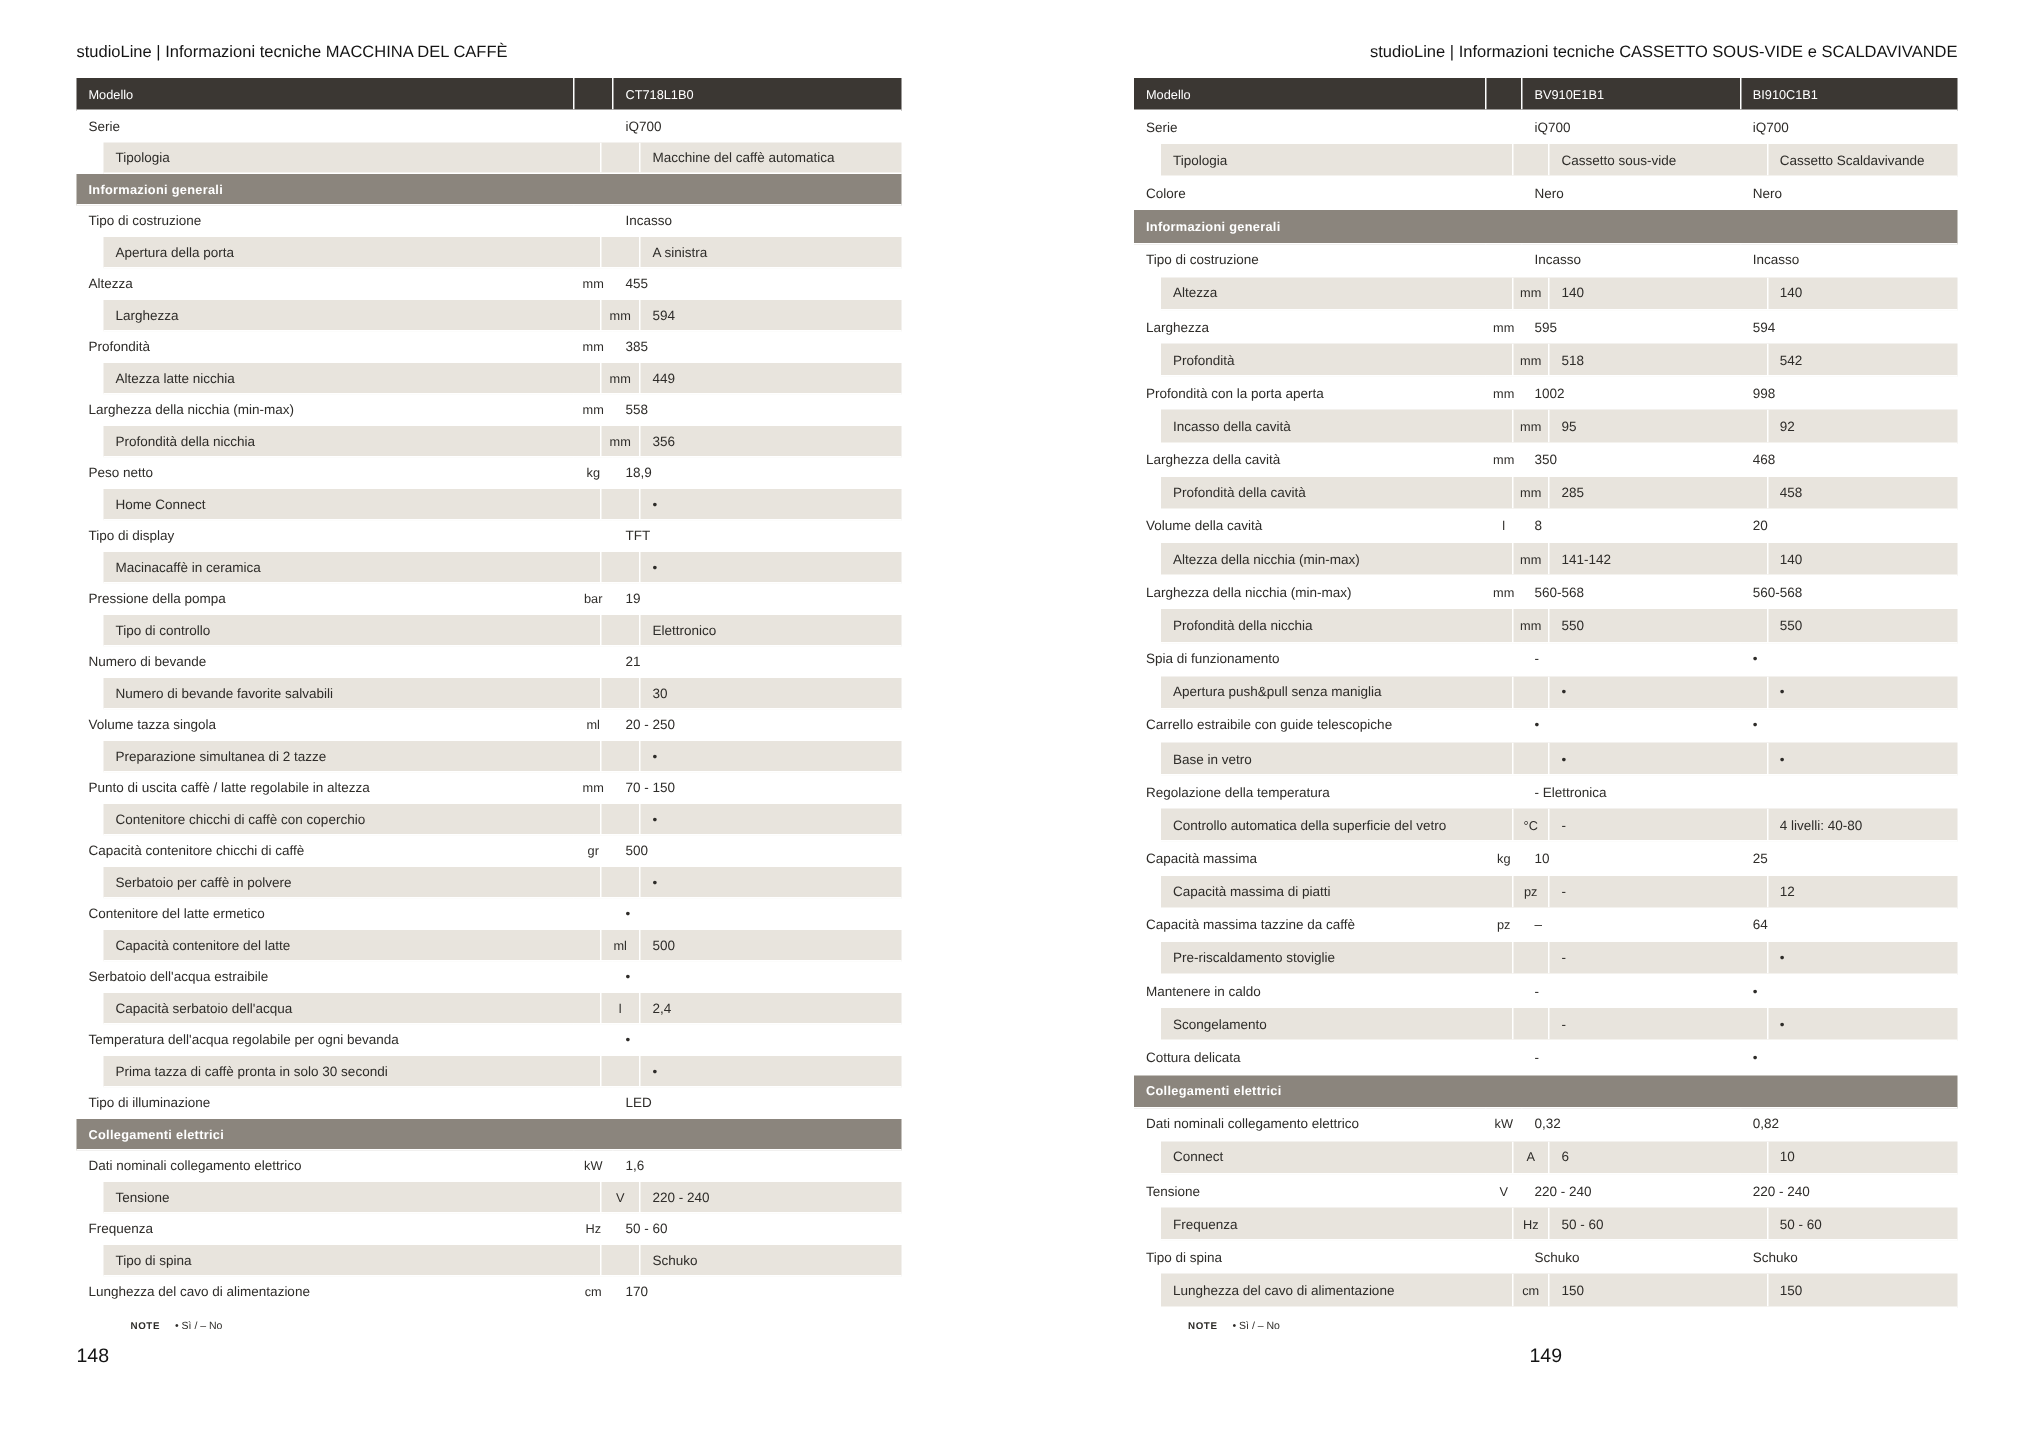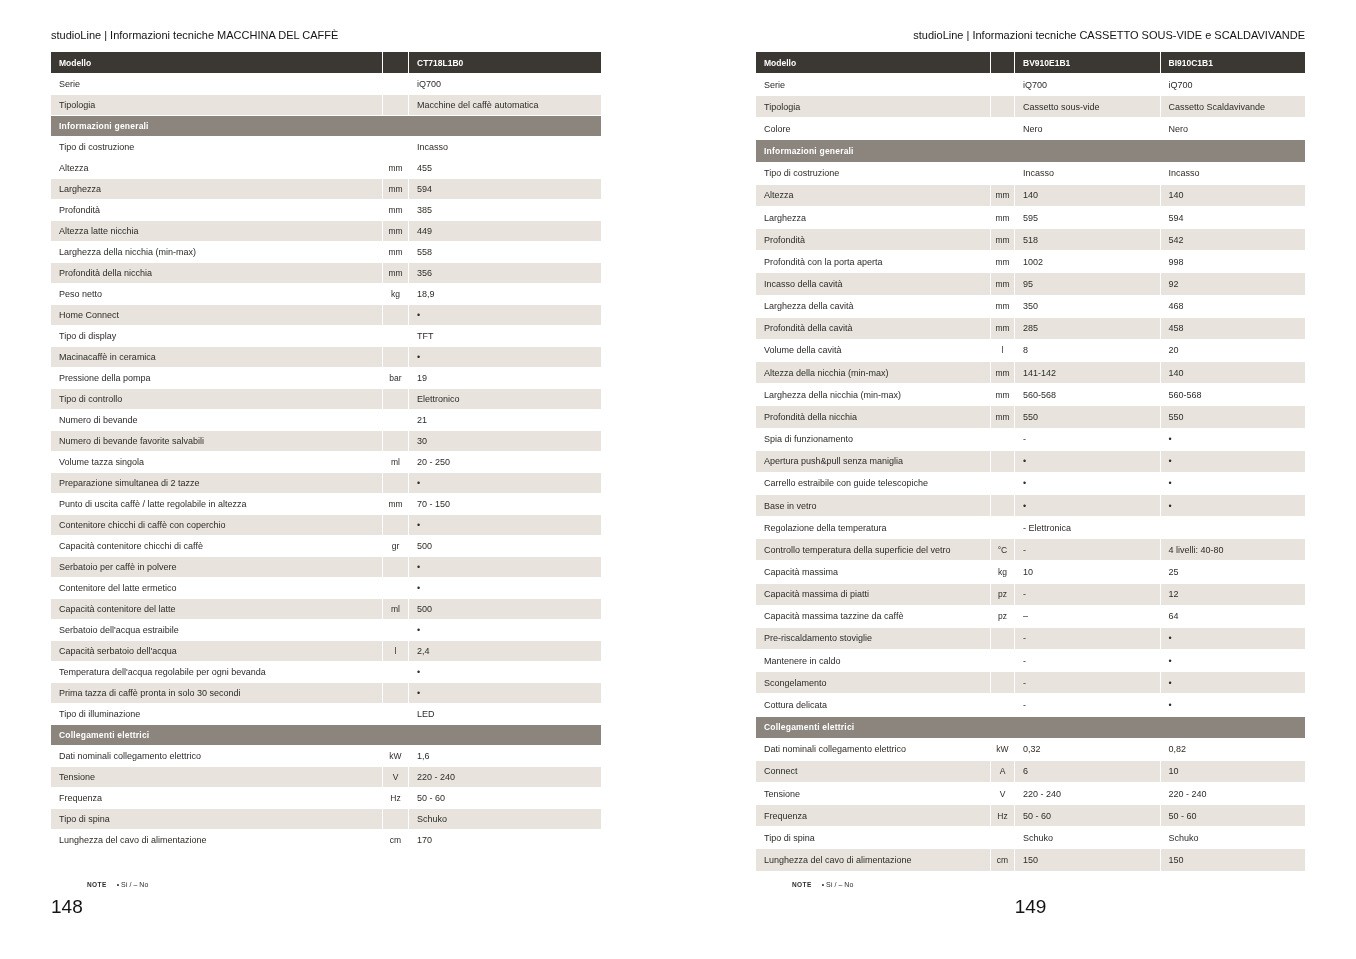--- a/index.html
+++ b/index.html
@@ -20,51 +20,51 @@
 
   .spec-table{position:absolute;top:52px;left:0;right:0;}
 
   .trow{
     display:flex;box-sizing:border-box;height:var(--rh);
     border-bottom:1px solid #ffffff;overflow:hidden;
   }
   .thead{height:22px;background:var(--header-bg,#3b3733);}
   .tsection{background:var(--section-bg,#8b857d);}
   .white{background:var(--row-bg,#ffffff);}
-  .beige{background:var(--row-alt-bg,#e8e4dd);}
+  .beige{background:var(--row-alt-bg,#e8e4dd);margin-left:18px;}
 
   .c-label,.c-unit,.c-val,.c-section{
     display:flex;align-items:center;box-sizing:border-box;
     font-size:9px;color:#2e2c29;overflow:hidden;white-space:nowrap;
   }
   .c-label{padding-left:8px;}
   .c-unit{justify-content:center;border-left:1px solid #ffffff;font-size:8.5px;}
   .c-val{padding-left:8px;border-left:1px solid #ffffff;}
   .c-section{padding-left:8px;width:100%;font-size:8.5px;font-weight:bold;color:#ffffff;letter-spacing:0.2px;text-align:right;}
 
-  .thead .c-label,.thead .c-val{font-size:8.5px;font-weight:bold;color:#ffffff;}
+  .thead .c-label,.thead .c-val{font-size:8.5px;font-weight:normal;color:#ffffff;}
 
   .page-left .c-label{width:331px;flex:none;}
   .page-left .c-unit{width:26px;flex:none;}
   .page-left .c-val{width:197px;flex:none;}
 
   .page-right .c-label{width:234px;flex:none;}
   .page-right .c-unit{width:24px;flex:none;}
   .page-right .c-val{width:145.5px;flex:none;}
 
   .note-line{
     position:absolute;top:881px;left:36px;
     display:flex;align-items:baseline;gap:10px;
     font-size:7px;color:#2e2c29;white-space:nowrap;
   }
   .note-label{font-weight:bold;font-size:6.5px;letter-spacing:0.4px;}
 
   .page-number{
     position:absolute;top:896px;left:0;right:0;
-    font-size:19px;color:#141414;
+    font-size:13px;color:#141414;
   }
   .page-right .page-number{text-align:center;}
 </style>
 </head>
 <body>
 
 <div class="page page-left">
   <div class="page-title">studioLine | Informazioni tecniche MACCHINA DEL CAFFÈ</div>
   <div class="spec-table">
       <div class="trow thead">
@@ -82,20 +82,25 @@
         <div class="c-unit"></div>
         <div class="c-val">Macchine del caffè automatica</div>
       </div>
       <div class="trow tsection">
         <div class="c-section">Informazioni generali</div>
       </div>
       <div class="trow white">
         <div class="c-label">Tipo di costruzione</div>
         <div class="c-unit"></div>
         <div class="c-val">Incasso</div>
+      </div>
+      <div class="trow beige">
+        <div class="c-label">Apertura della porta</div>
+        <div class="c-unit"></div>
+        <div class="c-val">A sinistra</div>
       </div>
       <div class="trow white">
         <div class="c-label">Altezza</div>
         <div class="c-unit">mm</div>
         <div class="c-val">455</div>
       </div>
       <div class="trow beige">
         <div class="c-label">Larghezza</div>
         <div class="c-unit">mm</div>
         <div class="c-val">594</div>
@@ -387,21 +392,21 @@
         <div class="c-val">•</div>
         <div class="c-val">•</div>
       </div>
       <div class="trow white">
         <div class="c-label">Regolazione della temperatura</div>
         <div class="c-unit"></div>
         <div class="c-val">- Elettronica</div>
         <div class="c-val"></div>
       </div>
       <div class="trow beige">
-        <div class="c-label">Controllo temperatura della superficie del vetro</div>
+        <div class="c-label">Controllo automatica della superficie del vetro</div>
         <div class="c-unit">°C</div>
         <div class="c-val">-</div>
         <div class="c-val">4 livelli: 40-80</div>
       </div>
       <div class="trow white">
         <div class="c-label">Capacità massima</div>
         <div class="c-unit">kg</div>
         <div class="c-val">10</div>
         <div class="c-val">25</div>
       </div>

